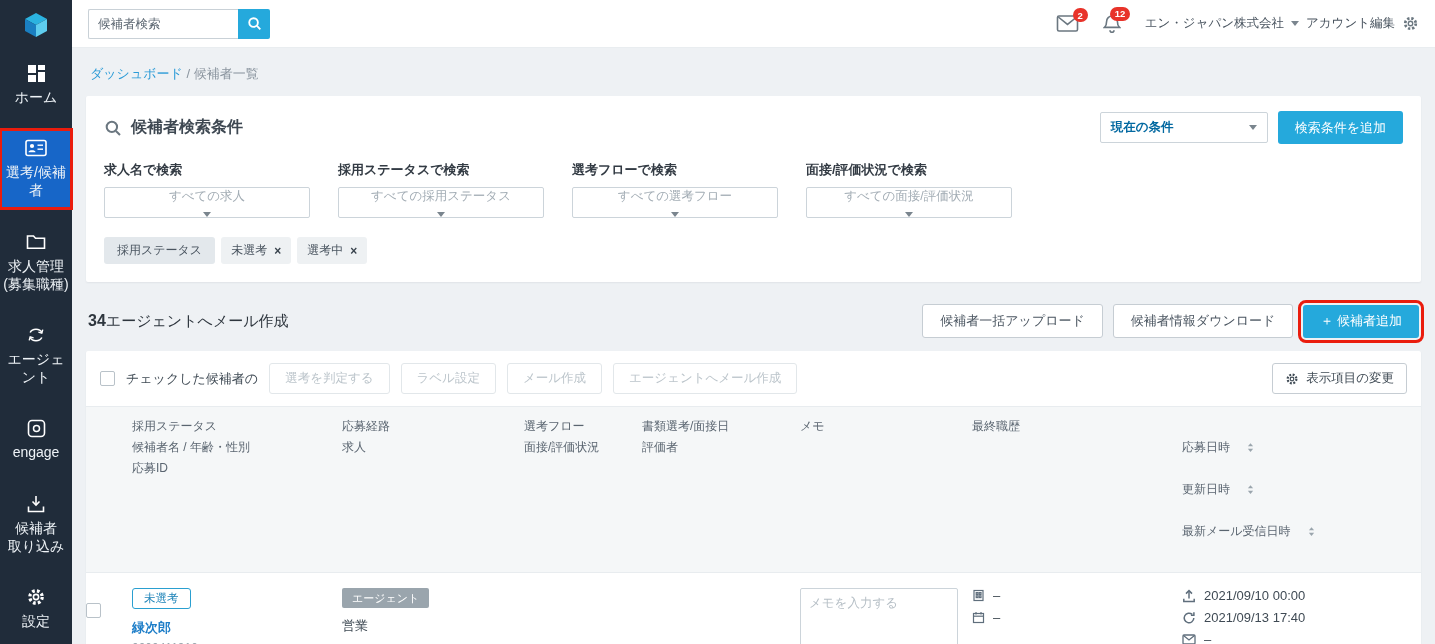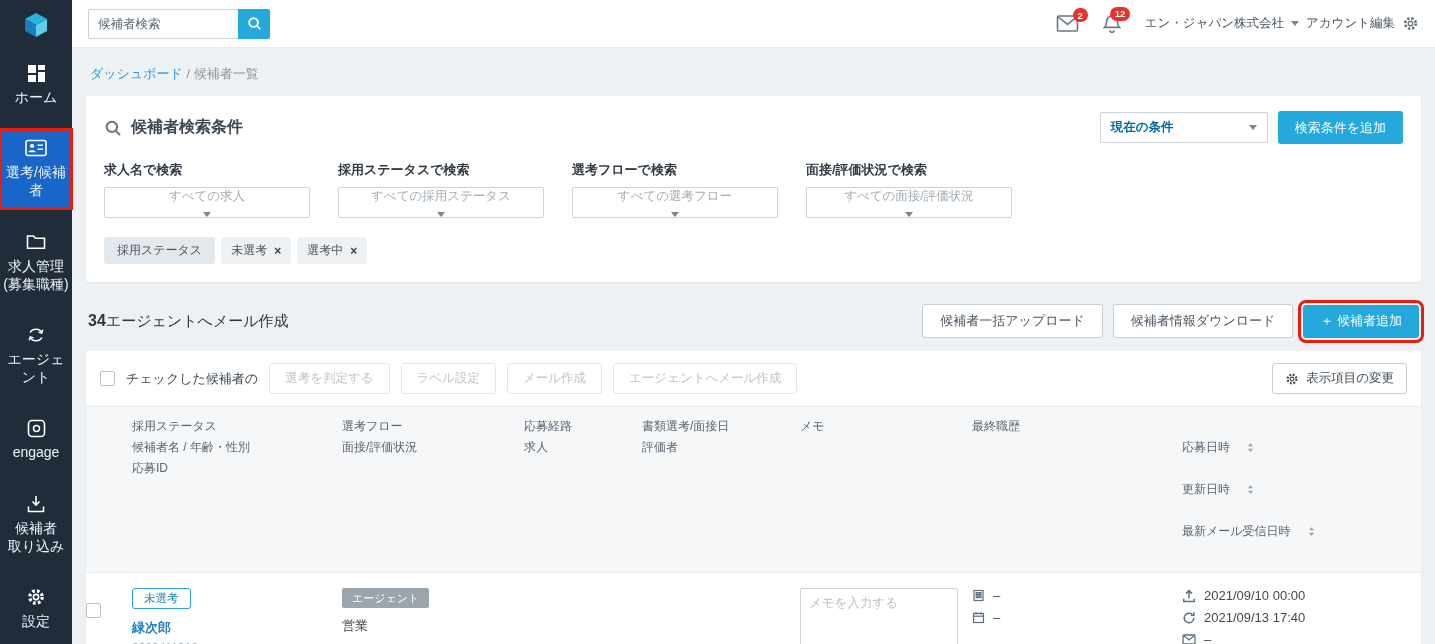--- a/index.html
+++ b/index.html
@@ -320,24 +320,24 @@
             </svg>
           <span>表示項目の変更</span>
         </button>
       </div>
 
       <div class="grid thead">
         <div class="cell first"></div>
         <div class="cell">採用ステータス
 候補者名 / 年齢・性別
 応募ID</div>
+        <div class="cell">応募経路
+求人</div>
         <div class="cell">選考フロー
 面接/評価状況</div>
-        <div class="cell">応募経路
-求人</div>
         <div class="cell">書類選考/面接日
 評価者</div>
         <div class="cell">メモ</div>
         <div class="cell">最終職歴</div>
         <div class="cell">
           <div class="sort-line">
             <span>応募日時</span>
             <svg width="7" height="11" viewBox="0 0 8 12" fill="#9aa5ad">
                 <path d="M4 1 L7 4.6 H1 Z"></path>
                 <path d="M4 11 L1 7.4 H7 Z"></path>

